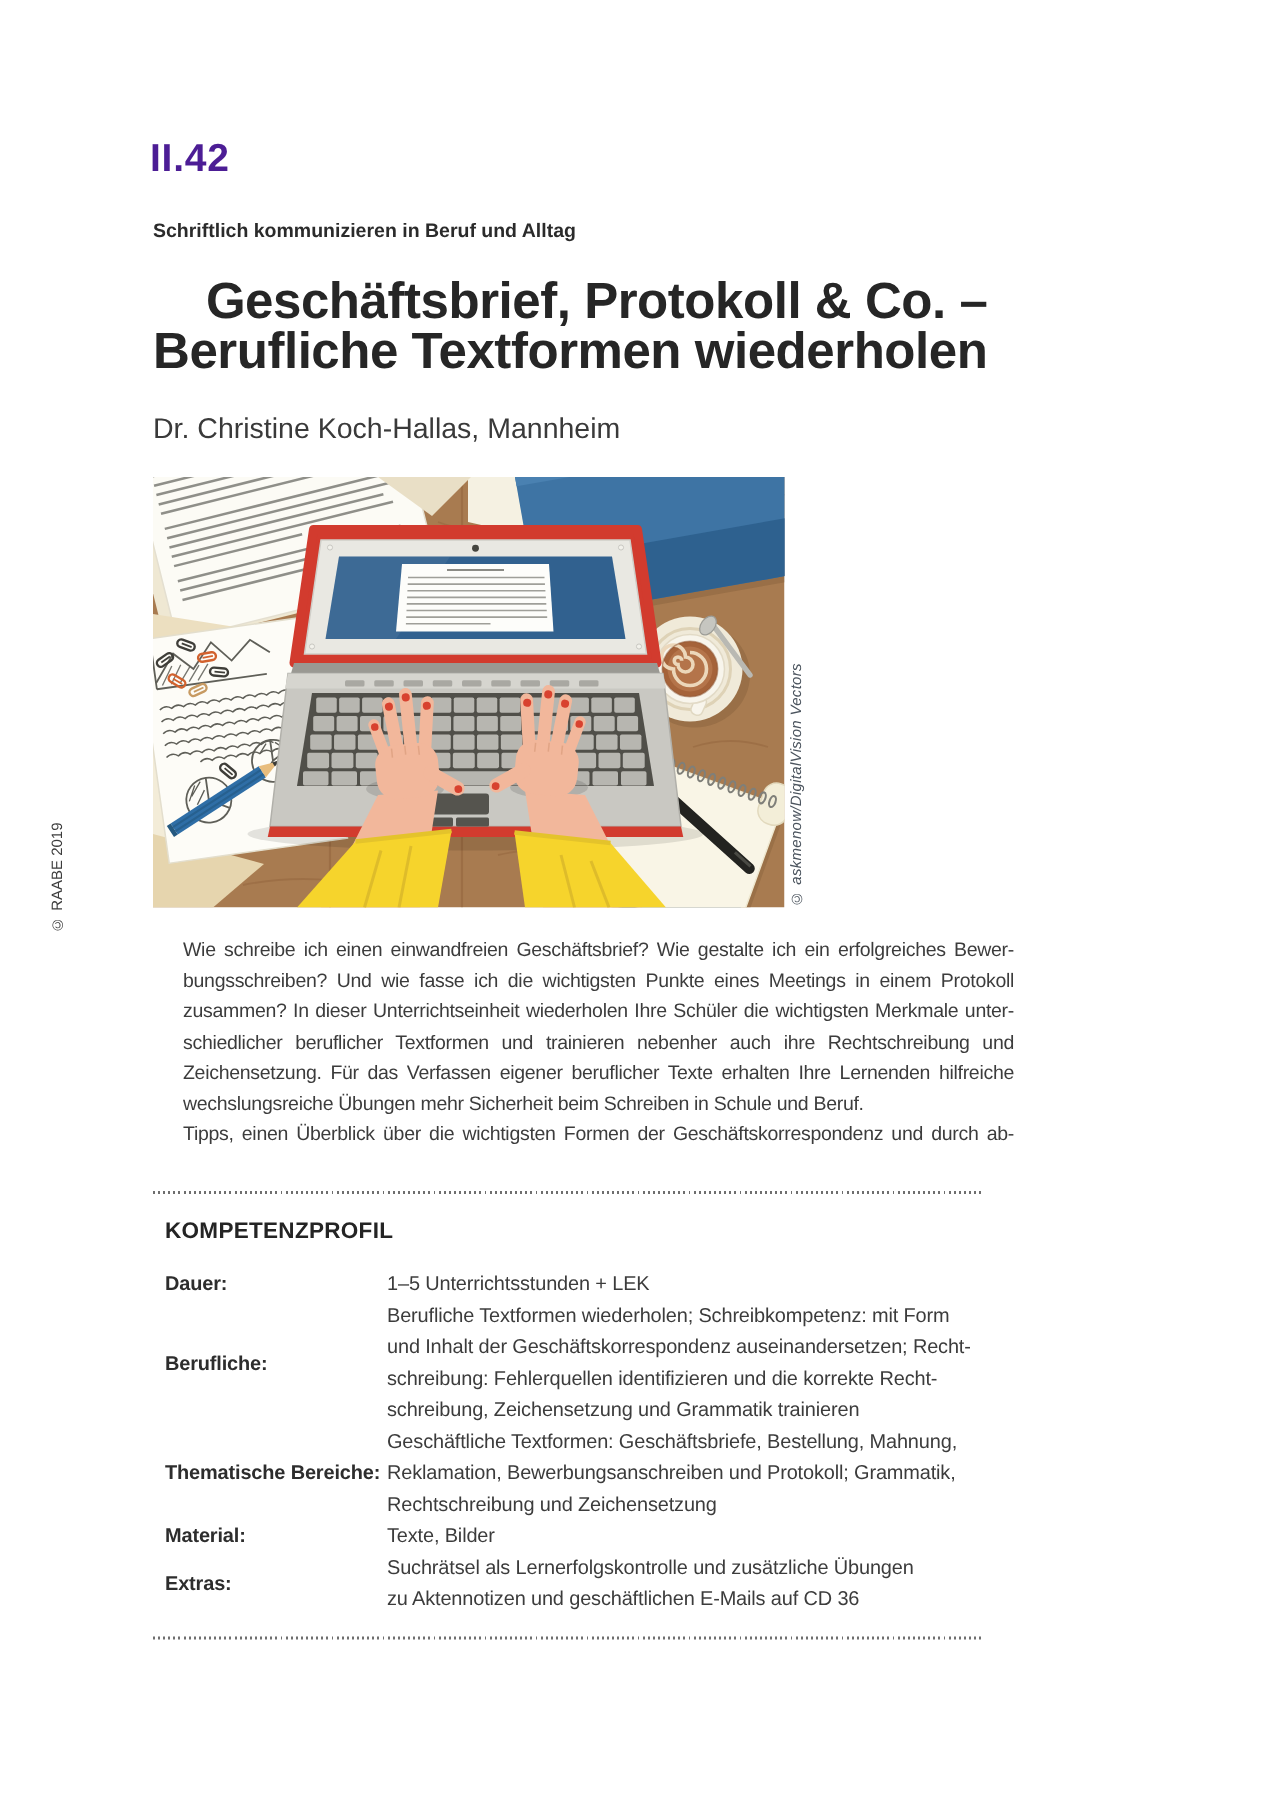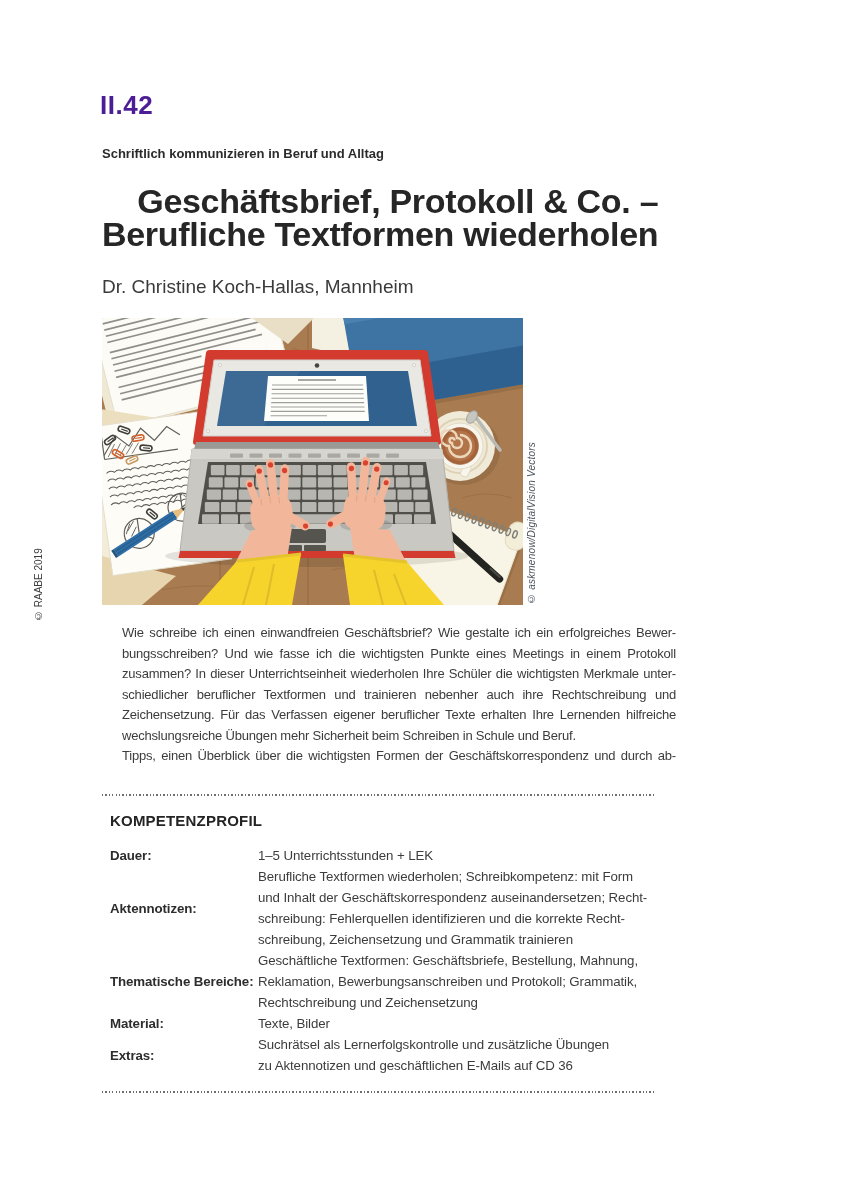--- a/index.html
+++ b/index.html
@@ -413,21 +413,21 @@
   <div class="abs rule" id="rule1"></div>
 
   <div class="abs" id="profTitle">KOMPETENZPROFIL</div>
 
   <div class="abs" id="profTable">
     <div class="prow">
       <div class="plabel">Dauer:</div>
       <div class="pvalue">1–5 Unterrichtsstunden + LEK</div>
     </div>
     <div class="prow">
-      <div class="plabel">Aktennotizen:</div>
+      <div class="plabel">Berufliche:</div>
       <div class="pvalue">Berufliche Textformen wiederholen; Schreibkompetenz: mit Form
 und Inhalt der Geschäftskorrespondenz auseinandersetzen; Recht-
 schreibung: Fehlerquellen identifizieren und die korrekte Recht-
 schreibung, Zeichensetzung und Grammatik trainieren</div>
     </div>
     <div class="prow">
       <div class="plabel">Thematische Bereiche:</div>
       <div class="pvalue">Geschäftliche Textformen: Geschäftsbriefe, Bestellung, Mahnung,
 Reklamation, Bewerbungsanschreiben und Protokoll; Grammatik,
 Rechtschreibung und Zeichensetzung</div>

